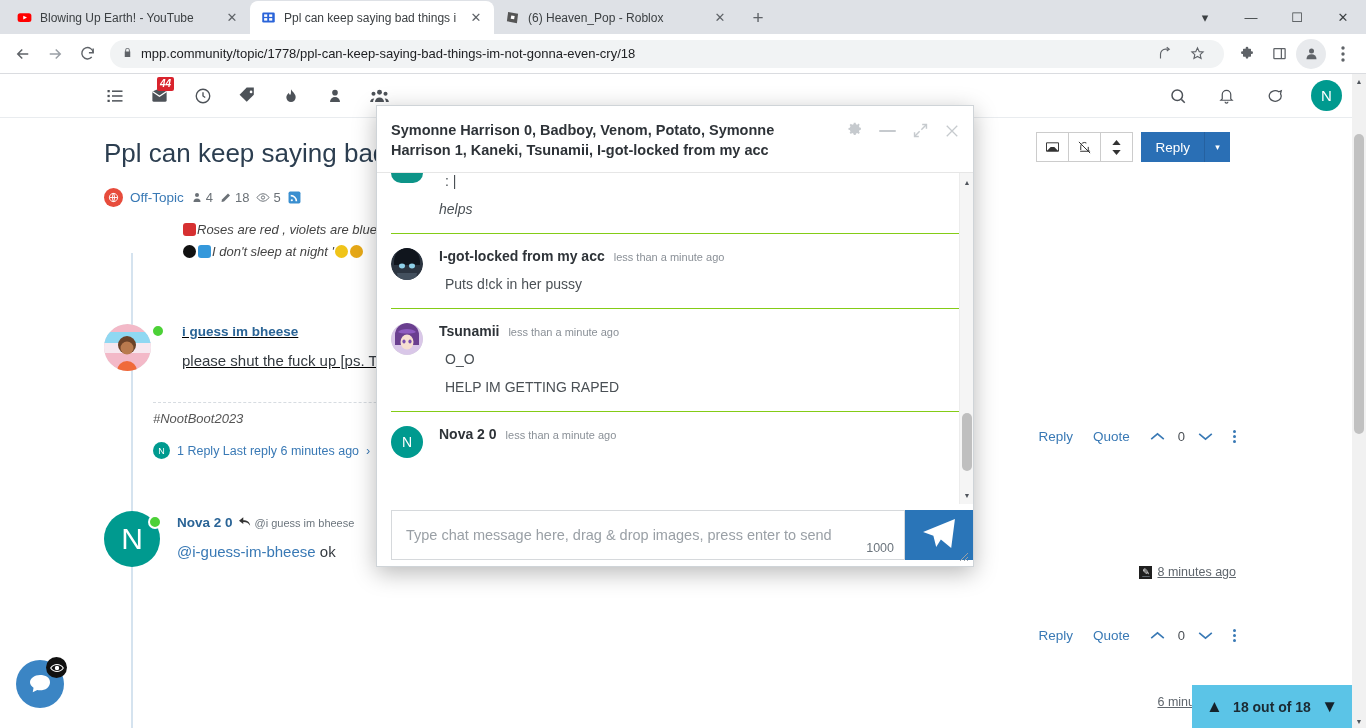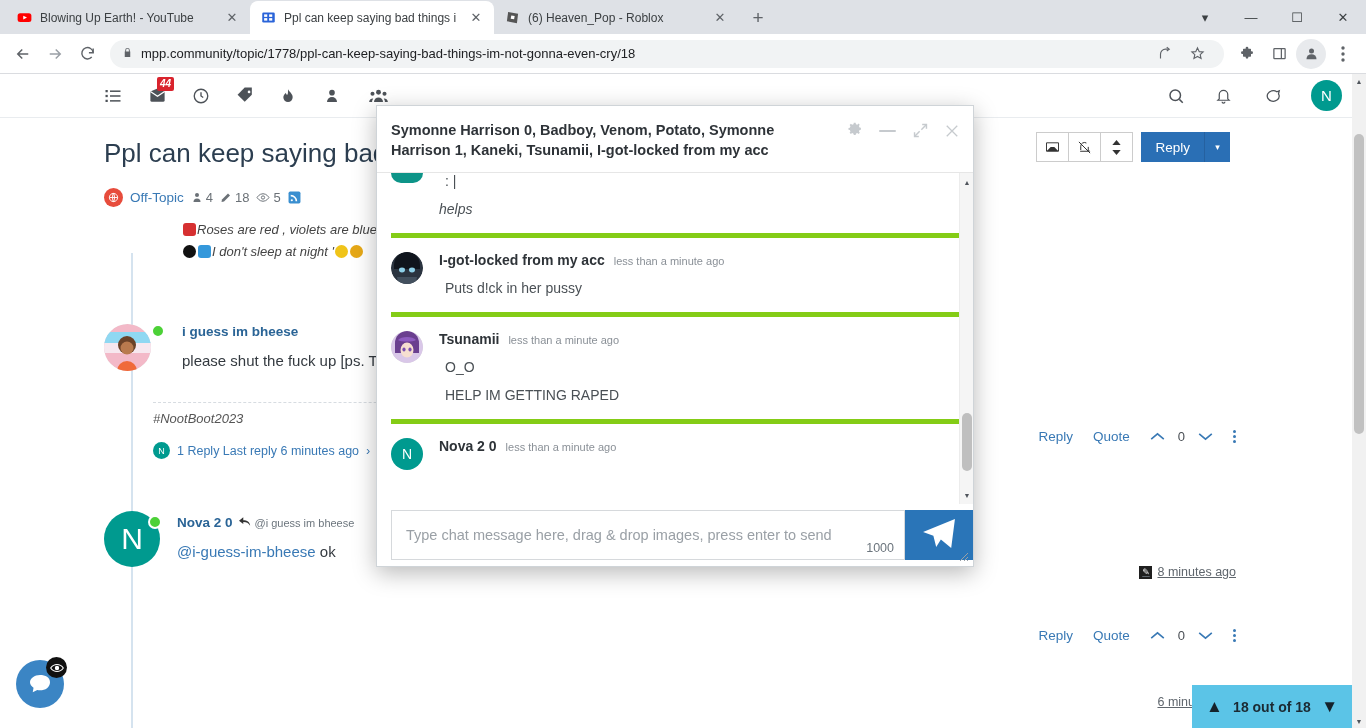--- a/index.html
+++ b/index.html
@@ -94,21 +94,21 @@
     padding: 0 24px 0 104px; border-bottom: 1px solid #e9ecef;
     position: relative;
   }
   .brand {
     font-size: 17px; color: #545d68; font-weight: 400;
     white-space: nowrap; margin-right: 26px;
   }
   .nav-icons { display: flex; align-items: center; gap: 22px; }
   .nav-ico {
     position: relative; color: #4d5258;
-    display: flex; align-items: center; justify-content: flex-start;
+    display: flex; align-items: center; justify-content: center;
     width: 22px; height: 22px;
   }
   .badge {
     position: absolute; top: -8px; left: 9px; background: #d9232d;
     color: #fff; font-size: 10px; font-weight: bold; line-height: 1;
     padding: 2px 3px; border-radius: 2px; min-width: 17px; text-align: center;
   }
   .nav-right {
     margin-left: auto; display: flex; align-items: center; gap: 26px;
   }
@@ -275,21 +275,21 @@
     flex: 1; font-size: 14.5px; font-weight: bold; color: #2e3338;
     line-height: 1.38; padding-right: 12px;
   }
   .chat-ctl { display: flex; align-items: center; gap: 16px; padding-top: 2px; }
   .chat-ctl span { color: #c6cace; display: flex; align-items: center; }
   .chat-scroll {
     flex: 1; position: relative; overflow: hidden; background: #fff;
   }
   .chat-msgs { padding: 0 14px; }
   .msg-row { display: flex; padding: 14px 0 16px 0; }
-  .msg-row + .msg-row { border-top: 5px solid #84cc16; }
+  .msg-row + .msg-row { border-top: 1px solid #84cc16; }
   .msg-av {
     width: 32px; height: 32px; border-radius: 50%; flex: 0 0 32px;
     overflow: hidden; background: #ddd; position: relative;
   }
   .msg-main { flex: 1; padding-left: 16px; min-width: 0; }
   .msg-head { display: flex; align-items: baseline; gap: 9px; }
   .msg-name { font-size: 14px; font-weight: bold; color: #2e3338; }
   .msg-time { font-size: 11px; color: #8a9097; }
   .msg-text {
     margin-top: 12px; font-size: 14px; color: #4a5055; padding-left: 6px;
@@ -617,21 +617,21 @@
             <i></i>
             <i></i>
             <i></i>
           </span>
       </div>
       <div class="post-time" style="top:344px;">
         <span class="edit-ico">✎</span>
         <span>8 minutes ago</span>
       </div>
 
-      <div class="post" style="margin-top:62px;">
+      <div class="post" style="margin-top:62px;text-decoration:underline;">
         <div class="post-av-col">
           <div class="av">
             <svg width="47" height="47" viewBox="0 0 47 47">
               <circle cx="23.5" cy="23.5" r="23.5" fill="#f3b9c8"></circle>
               <rect y="8" width="47" height="11" fill="#8fd8f2"></rect>
               <rect y="19" width="47" height="10" fill="#f7e8ef"></rect>
               <circle cx="23" cy="21" r="9" fill="#6b4228"></circle>
               <circle cx="23" cy="24" r="6.5" fill="#b97a4e"></circle>
               <path d="M13 47a10 10 0 0 1 20 0z" fill="#f06a3a"></path>
             </svg>

